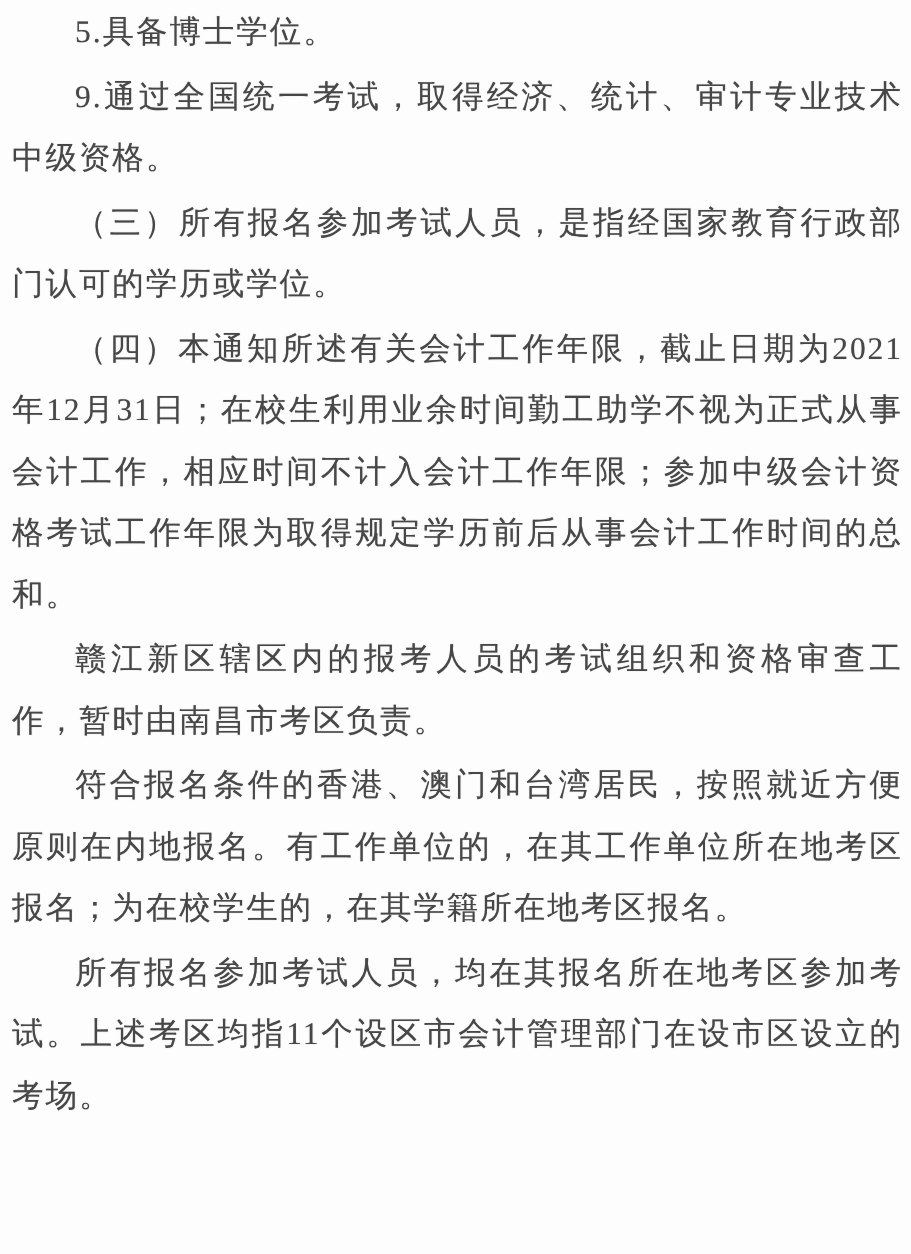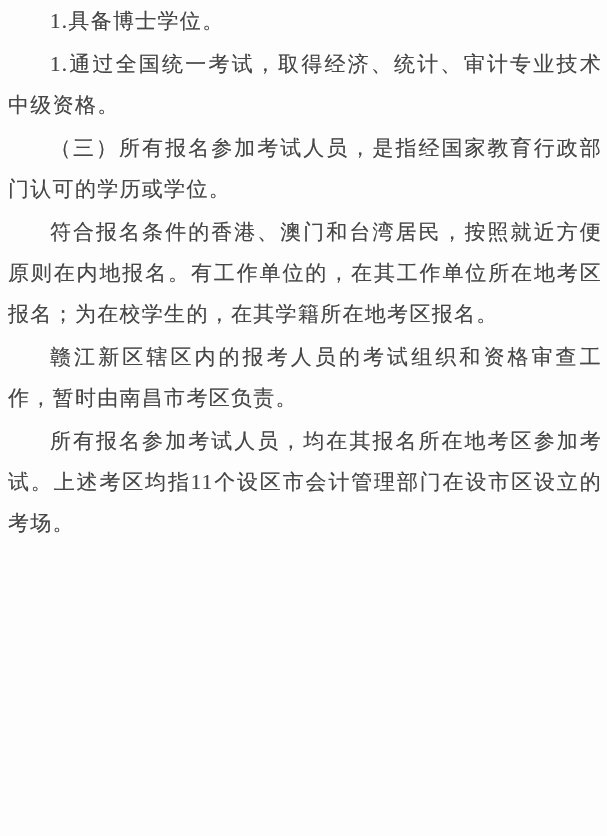--- a/index.html
+++ b/index.html
@@ -32,20 +32,21 @@
   .doc p {
     margin: 0 0 2px 0;
     text-indent: 2em;
   }
 </style>
 </head>
 <body>
 
 <div class="page">
   <div class="doc" id="doc-body">
-      <p>1.具备博士学位。</p>
-      <p>1.通过全国统一考试，取得经济、统计、审计专业技术中级资格。</p>
+      <p>5.具备博士学位。</p>
+      <p>9.通过全国统一考试，取得经济、统计、审计专业技术中级资格。</p>
       <p>（三）所有报名参加考试人员，是指经国家教育行政部门认可的学历或学位。</p>
+      <p>（四）本通知所述有关会计工作年限，截止日期为2021年12月31日；在校生利用业余时间勤工助学不视为正式从事会计工作，相应时间不计入会计工作年限；参加中级会计资格考试工作年限为取得规定学历前后从事会计工作时间的总和。</p>
+      <p>赣江新区辖区内的报考人员的考试组织和资格审查工作，暂时由南昌市考区负责。</p>
       <p>符合报名条件的香港、澳门和台湾居民，按照就近方便原则在内地报名。有工作单位的，在其工作单位所在地考区报名；为在校学生的，在其学籍所在地考区报名。</p>
-      <p>赣江新区辖区内的报考人员的考试组织和资格审查工作，暂时由南昌市考区负责。</p>
       <p>所有报名参加考试人员，均在其报名所在地考区参加考试。上述考区均指11个设区市会计管理部门在设市区设立的考场。</p>
     </div>
 </div>
 
 </body></html>

